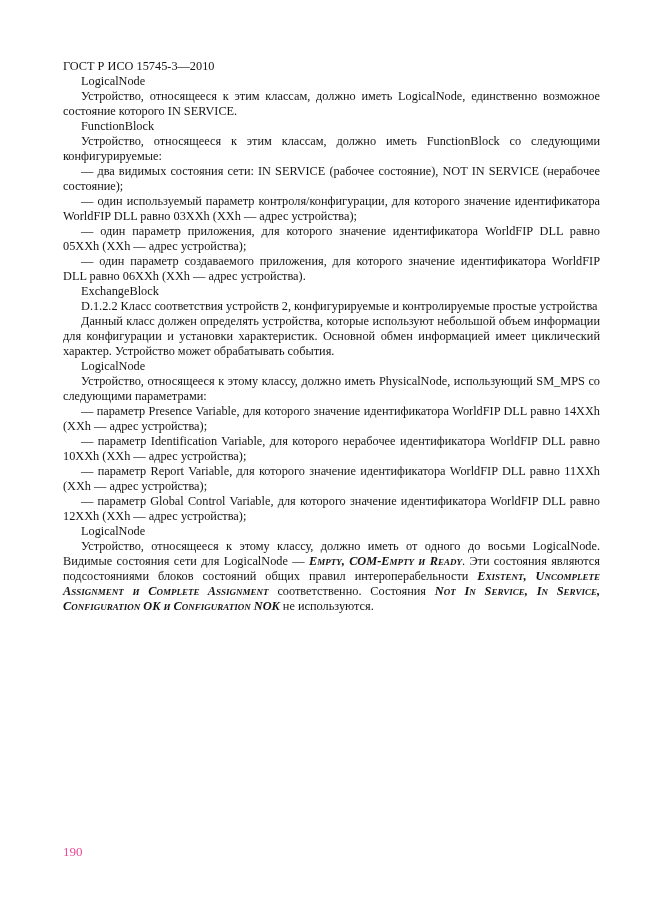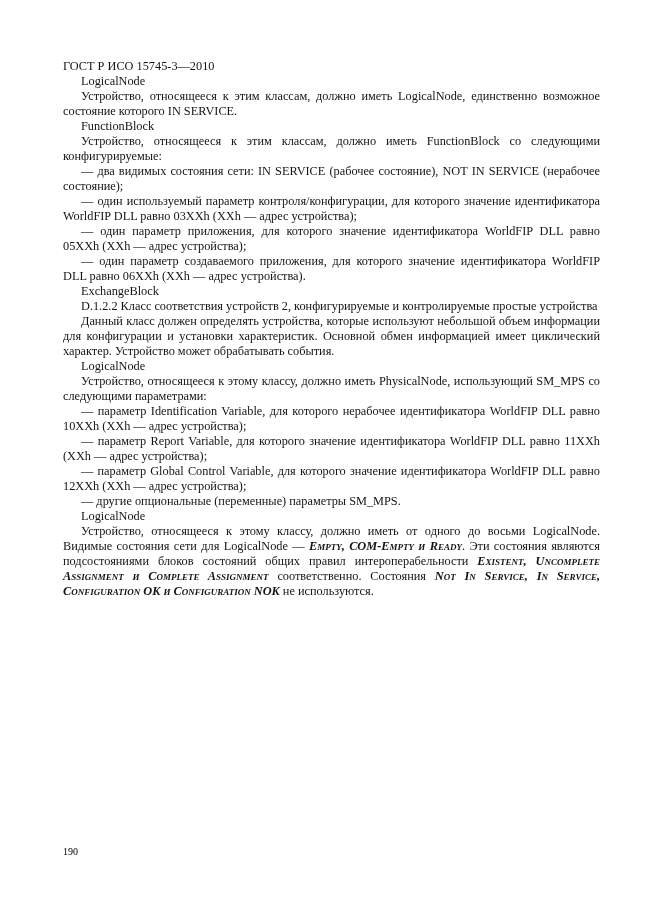--- a/index.html
+++ b/index.html
@@ -41,23 +41,23 @@
   .sc {
     font-variant: small-caps;
     font-weight: bold;
     font-style: italic;
   }
   .page-number {
     position: absolute;
     left: 63px;
     top: 844px;
     font-family: "Liberation Serif", "DejaVu Serif", serif;
-    font-size: 10px;
+    font-size: 13px;
     line-height: 15px;
-    color: #000000;
+    color: #ec4899;
   }
 </style>
 </head>
 <body>
 
 <div class="page">
   <div class="content">
 
     <p class="no-indent">ГОСТ Р ИСО 15745-3—2010</p>
 
@@ -76,24 +76,24 @@
     <p class="mt">ExchangeBlock</p>
 
 
     <p class="mt">D.1.2.2 Класс соответствия устройств 2, конфигурируемые и контролируемые простые устройства</p>
 
     <p class="mt">Данный класс должен определять устройства, которые используют небольшой объем информации для конфигурации и установки характеристик. Основной обмен информацией имеет циклический характер. Устройство может обрабатывать события.</p>
 
     <p class="mt">LogicalNode</p>
 
     <p class="mt">Устройство, относящееся к этому классу, должно иметь PhysicalNode, использующий SM_MPS со следующими параметрами:</p>
+    <p>— параметр Presence Variable, для которого значение идентификатора WorldFIP DLL равно 14XXh (XXh — адрес устройства);</p>
     <p>— параметр Identification Variable, для которого нерабочее идентификатора WorldFIP DLL равно 10XXh (XXh — адрес устройства);</p>
     <p>— параметр Report Variable, для которого значение идентификатора WorldFIP DLL равно 11XXh (XXh — адрес устройства);</p>
     <p>— параметр Global Control Variable, для которого значение идентификатора WorldFIP DLL равно 12XXh (XXh — адрес устройства);</p>
-    <p>— другие опциональные (переменные) параметры SM_MPS.</p>
 
     <p class="mt">LogicalNode</p>
 
     <p class="mt"><span>Устройство, относящееся к этому классу, должно иметь от одного до восьми LogicalNode. Видимые состояния сети для LogicalNode — </span><span class="sc">Empty, COM-Empty и Ready</span><span>. Эти состояния являются подсостояниями блоков состояний общих правил интероперабельности </span><span class="sc">Existent, Uncomplete Assignment и Complete Assignment</span><span> соответственно. Состояния </span><span class="sc">Not In Service, In Service, Configuration OK и Configuration NOK</span><span> не используются.</span></p>
 
   </div>
 
   <div class="page-number">190</div>
 </div>
 

